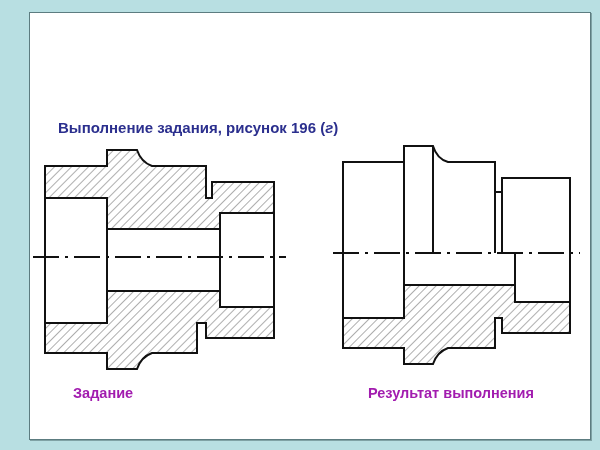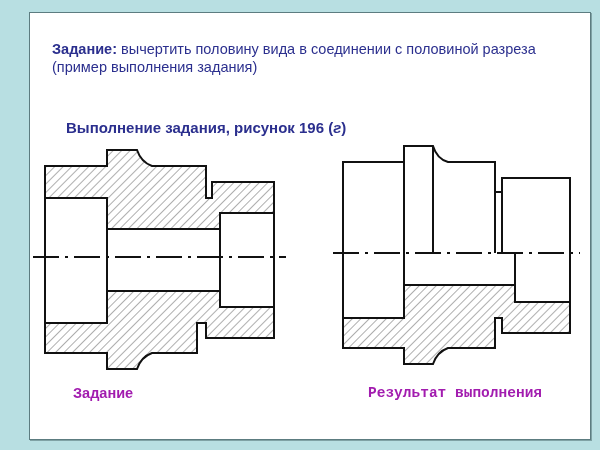--- a/index.html
+++ b/index.html
@@ -1,31 +1,30 @@
 <!DOCTYPE html>
 <html><head>
 <meta charset="utf-8">
 <style>
   html, body { margin:0; padding:0; }
   body { width:600px; height:450px; background:#b8dfe2; position:relative; overflow:hidden; font-family:"Liberation Sans", sans-serif; }
   .frame { position:absolute; left:29px; top:12px; width:560px; height:426px; background:#ffffff; border:1px solid #5c7c80; box-shadow:1px 1px 0 #7fa2a5; }
   .task { position:absolute; left:22px; top:27px; width:530px; font-size:14.5px; line-height:18px; color:#2b2f8e; }
   .task b { font-weight:bold; }
-  .subtitle { position:absolute; left:36px; top:106px; font-size:15px; font-weight:bold; color:#2b2f8e; }
+  .subtitle { position:absolute; left:28px; top:106px; font-size:15px; font-weight:bold; color:#2b2f8e; }
   .subtitle i { font-weight:bold; font-style:italic; }
   .cap { position:absolute; font-size:14.5px; font-weight:bold; color:#a21caf; }
   .cap-left { left:43px; top:372px; }
-  .cap-right { left:338px; top:372px;font-family:Liberation Mono, monospace; }
+  .cap-right { left:338px; top:372px; }
   svg.drw { position:absolute; left:0; top:0; }
 </style>
 </head>
 <body>
 
 <div class="frame">
-  <div class="task"><b>Задание:</b><span> вычертить половину вида в соединении с половиной разреза (пример выполнения задания)</span></div>
   <div class="subtitle"><span>Выполнение задания,  рисунок 196 (</span><i>г</i><span>)</span></div>
   <div class="cap cap-left">Задание</div>
   <div class="cap cap-right">Результат  выполнения</div>
 </div>
 
 <svg class="drw" width="600" height="450" viewBox="0 0 600 450">
   <defs>
     <pattern id="hatch" patternUnits="userSpaceOnUse" width="6" height="6" patternTransform="rotate(45)">
       <line x1="0" y1="0" x2="0" y2="6" stroke="#333" stroke-width="0.8"></line>
     </pattern>

